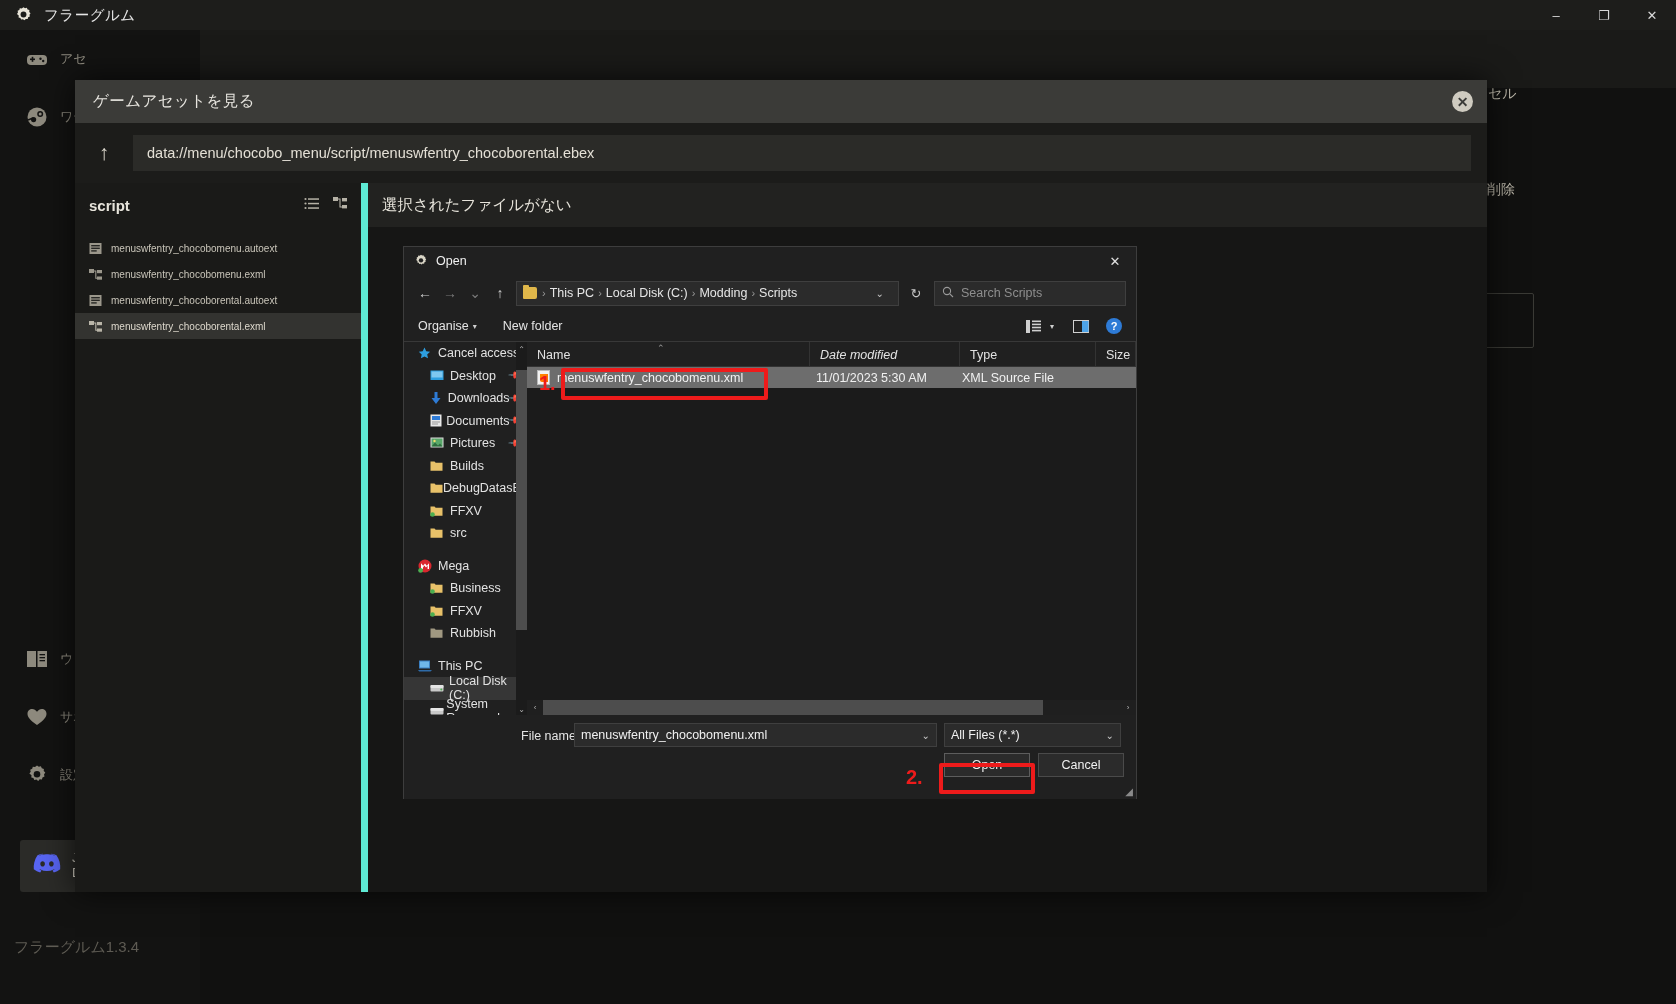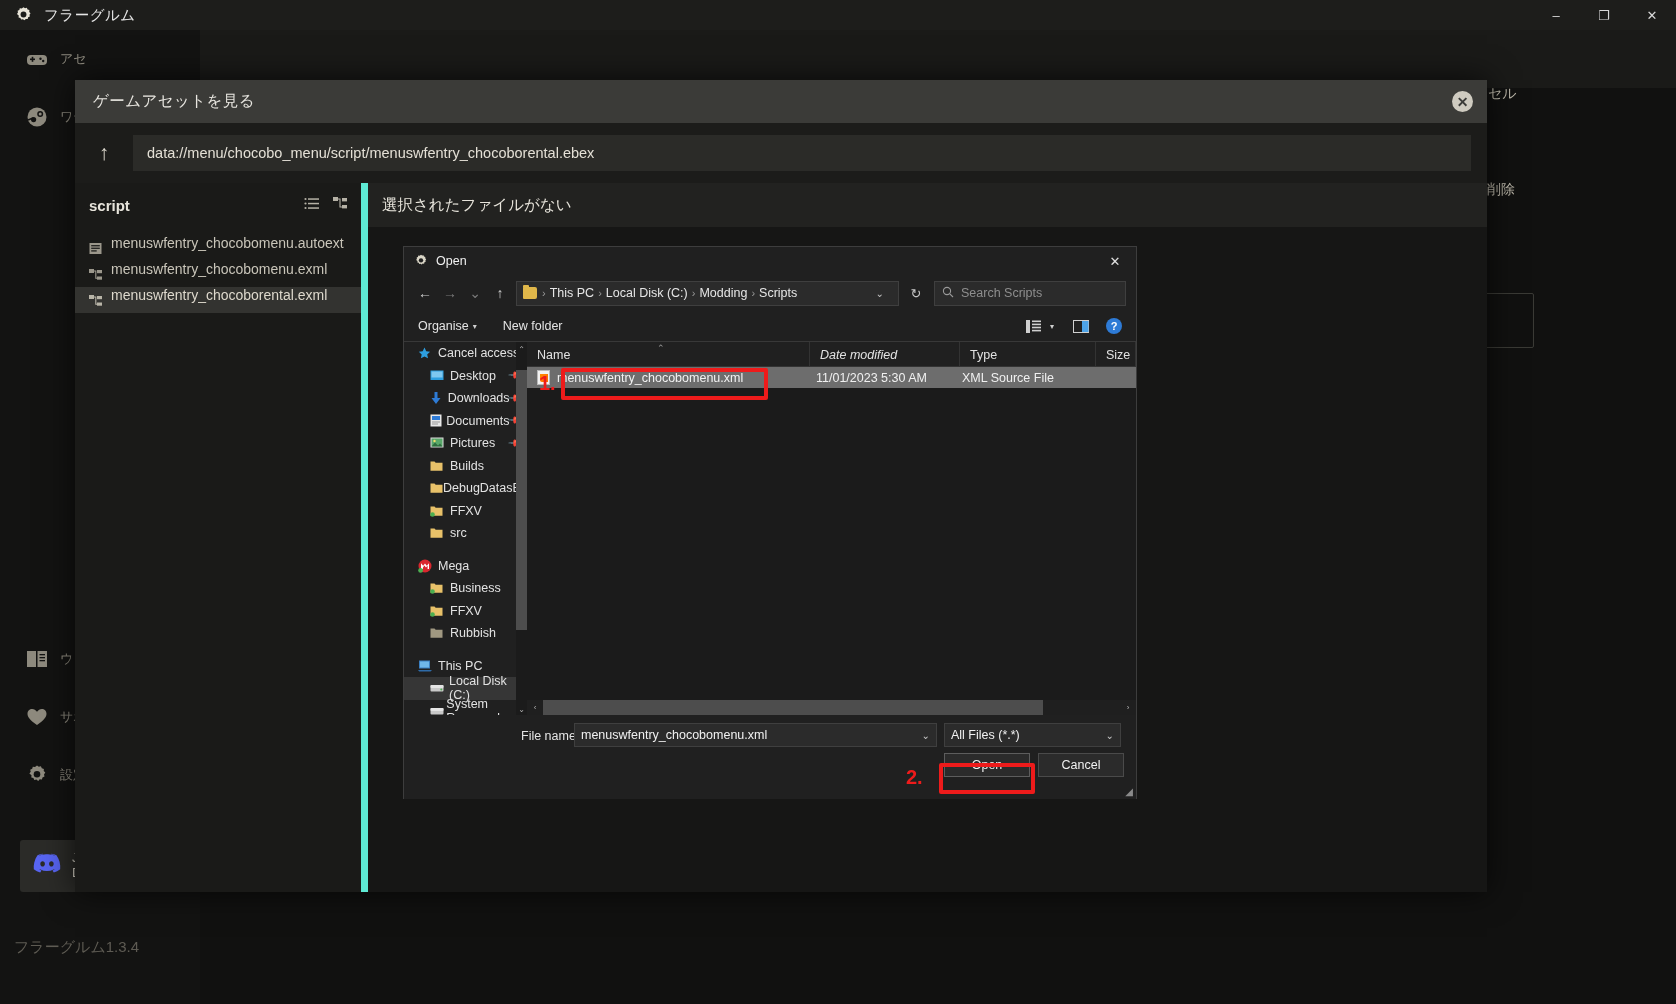--- a/index.html
+++ b/index.html
@@ -71,21 +71,21 @@
     flex: 1; height: 36px; background: #2b2b28; border: none; color: #e4e0d6;
     font-size: 14.5px; padding: 0 14px; margin-right: 16px; outline: none;
     font-family: "Liberation Sans", sans-serif;
   }
   .modal-body { display: flex; height: 709px; }
   .modal-left { width: 293px; background: #1a1a18; border-right: 7px solid #5eead4; }
   .left-head { height: 44px; display: flex; align-items: center; padding: 0 14px; }
   .left-head-title { color: #e7e4db; font-size: 15px; font-weight: bold; }
   .left-head-icons { margin-left: auto; display: flex; gap: 14px; color: #b6b2a6; }
   .file-list { padding-top: 8px; }
-  .file-row { display: flex; height: 26px; padding-left: 14px; color: #c9c5b9; font-size: 14px; }
+  .file-row { display: flex; align-items: center; height: 26px; padding-left: 14px; color: #c9c5b9; font-size: 10px; }
   .file-row.sel { background: #333330; color: #ded9cd; }
   .file-ico { width: 22px; display: flex; align-items: center; }
   .modal-right { flex: 1; background: #222220; }
   .right-head { height: 44px; display: flex; align-items: center; padding-left: 14px; }
   .right-head-title { color: #e7e4db; font-size: 15.5px; }
   .right-body { height: 665px; background: #161615; }
 
   
   .windlg {
     position: absolute; top: 246px; left: 403px; width: 734px; height: 553px;
@@ -358,20 +358,31 @@
                 <g fill="#9b978b">
                   <rect x="0" y="1" width="5" height="4"></rect>
                   <rect x="8" y="2" width="5" height="3.2"></rect>
                   <rect x="8" y="8.5" width="5" height="3.2"></rect>
                   <path d="M5 3h1.8v7.2H8" stroke="#9b978b" stroke-width="1.1" fill="none"></path>
                 </g>
               </svg>
             </span>
             <span>menuswfentry_chocobomenu.exml</span>
           </div>
+          <div class="file-row">
+            <span class="file-ico">
+              <svg width="13" height="13" viewBox="0 0 13 13">
+                <rect x="0.5" y="1" width="12" height="11" fill="#9b978b"></rect>
+                <rect x="2.2" y="3" width="8.6" height="1.4" fill="#272724"></rect>
+                <rect x="2.2" y="5.6" width="8.6" height="1.4" fill="#272724"></rect>
+                <rect x="2.2" y="8.2" width="5.5" height="1.4" fill="#272724"></rect>
+              </svg>
+            </span>
+            <span>menuswfentry_chocoborental.autoext</span>
+          </div>
           <div class="file-row sel">
             <span class="file-ico">
               <svg width="13" height="13" viewBox="0 0 13 13">
                 <g fill="#b9b5a8">
                   <rect x="0" y="1" width="5" height="4"></rect>
                   <rect x="8" y="2" width="5" height="3.2"></rect>
                   <rect x="8" y="8.5" width="5" height="3.2"></rect>
                   <path d="M5 3h1.8v7.2H8" stroke="#b9b5a8" stroke-width="1.1" fill="none"></path>
                 </g>
               </svg>

